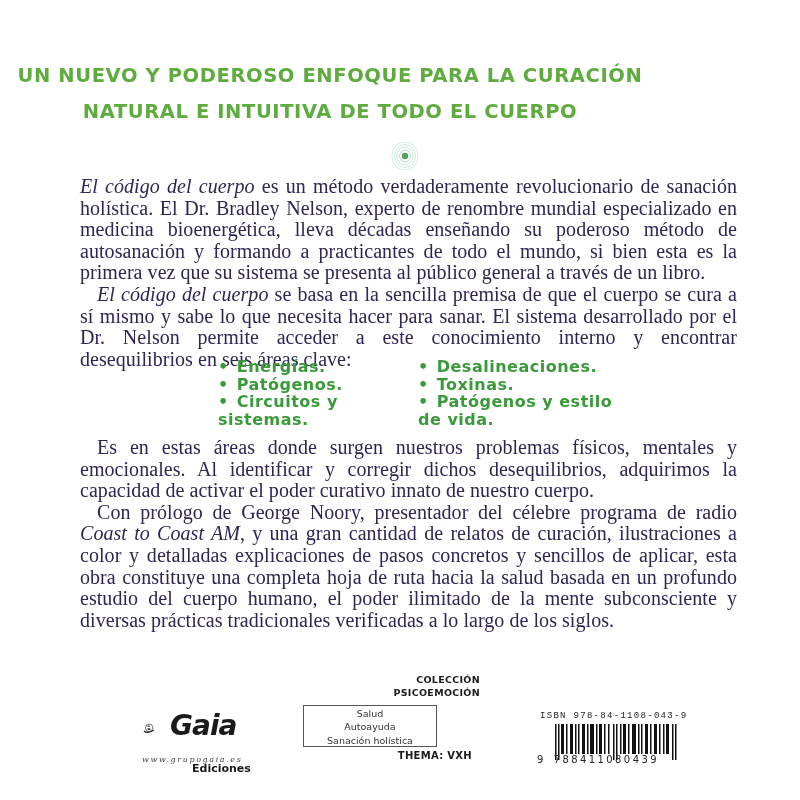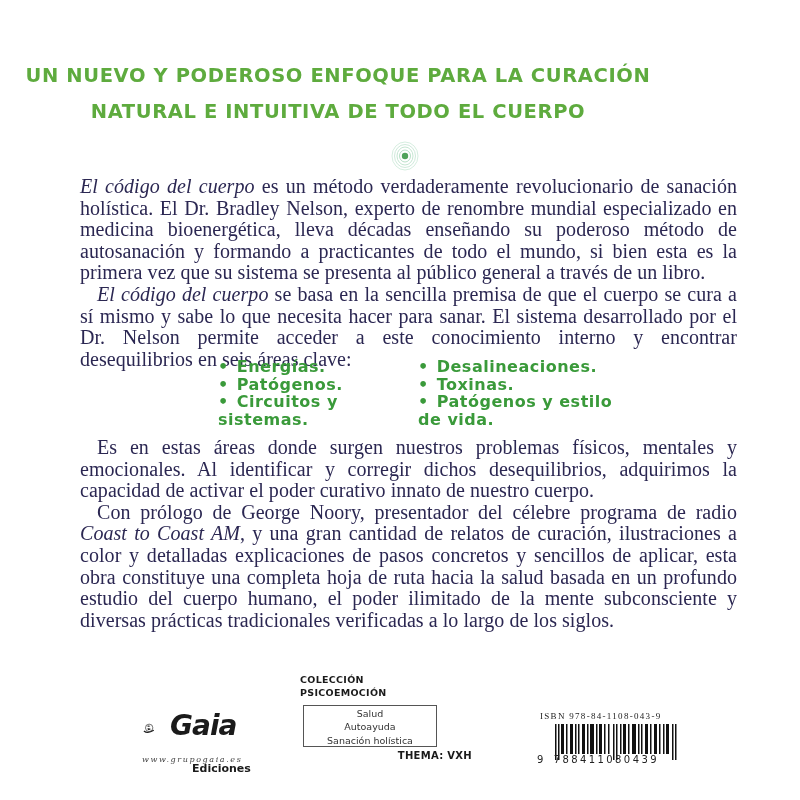--- a/index.html
+++ b/index.html
@@ -3,41 +3,41 @@
 <meta charset="utf-8">
 <style>
   html, body { margin: 0; padding: 0; }
   body {
     width: 800px; height: 800px; background: #ffffff; position: relative; overflow: hidden;
     font-family: "DejaVu Serif", serif;
   }
   .title {
     position: absolute; left: 0; width: 660px; text-align: center;
     color: #5eab3e; font-family: "DejaVu Sans", sans-serif; font-weight: bold;
-    font-size: 19.5px; letter-spacing: 0.6px; line-height: 36px; top: 58px; padding-left: 8px;
+    font-size: 19.5px; letter-spacing: 0.6px; line-height: 36px; top: 58px;
   }
   .ornament { position: absolute; left: 391px; top: 141px; width: 28px; height: 30px; }
   .body-text {
     position: absolute; left: 80px; width: 657px; top: 176px;
     color: #2b2752; font-family: "Liberation Serif", serif; font-size: 20px;
     line-height: 21.6px; text-align: justify; letter-spacing: 0.05px;
   }
   .body-text p { margin: 0; }
   .body-text p.indent { text-indent: 17px; }
   .body-text i { font-style: italic; }
   .areas {
     position: absolute; left: 218px; top: 358px; width: 420px;
     display: grid; grid-template-columns: 200px 220px; row-gap: 0;
     color: #3a9a3a; font-family: "DejaVu Sans", sans-serif; font-weight: bold;
     font-size: 16px; line-height: 17.5px; letter-spacing: 0.5px;
   }
   .areas .item::before { content: "\2022"; margin-right: 8px; }
   .body2 { top: 437px; }
   .collection {
-    position: absolute; left: 300px; top: 673px; width: 180px; text-align: left;
+    position: absolute; left: 300px; top: 673px; width: 180px; text-align: right;
     font-family: "DejaVu Sans", sans-serif; font-weight: bold; font-size: 9.5px;
     color: #1a1a1a; line-height: 13px; letter-spacing: 0.3px;
   }
   .cat-box {
     position: absolute; left: 303px; top: 705px; width: 134px; height: 42px;
     border: 1px solid #555; text-align: center; font-family: "DejaVu Sans", sans-serif;
     font-size: 9.5px; color: #333; line-height: 13.3px; box-sizing: border-box; padding-top: 1px;
   }
   .thema {
     position: absolute; left: 300px; top: 750px; width: 172px; text-align: right;
@@ -51,21 +51,21 @@
   }
   .logo-sub {
     position: absolute; left: 192px; top: 746px; font-family: "DejaVu Sans", sans-serif;
     font-weight: bold; font-size: 11px; color: #1a1a1a; margin-top: 16px;
   }
   .logo-url {
     position: absolute; left: 142px; top: 755px; font-family: "DejaVu Serif", serif;
     font-style: italic; font-size: 8px; color: #444; letter-spacing: 1.6px;
   }
   .isbn-label {
-    position: absolute; left: 540px; top: 711px; font-family: Liberation Serif, serif;
+    position: absolute; left: 540px; top: 711px; font-family: Liberation Mono, monospace;
     font-size: 9px; color: #222; letter-spacing: 1.3px;
   }
   .barcode { position: absolute; left: 555px; top: 724px; width: 122px; height: 36px; }
   .isbn-num {
     position: absolute; left: 537px; top: 754px; font-family: "DejaVu Sans", sans-serif;
     font-size: 10px; color: #222; letter-spacing: 2.4px; background: transparent;
   }
   .isbn-num .first { margin-right: 8px; }
 </style>
 </head>

